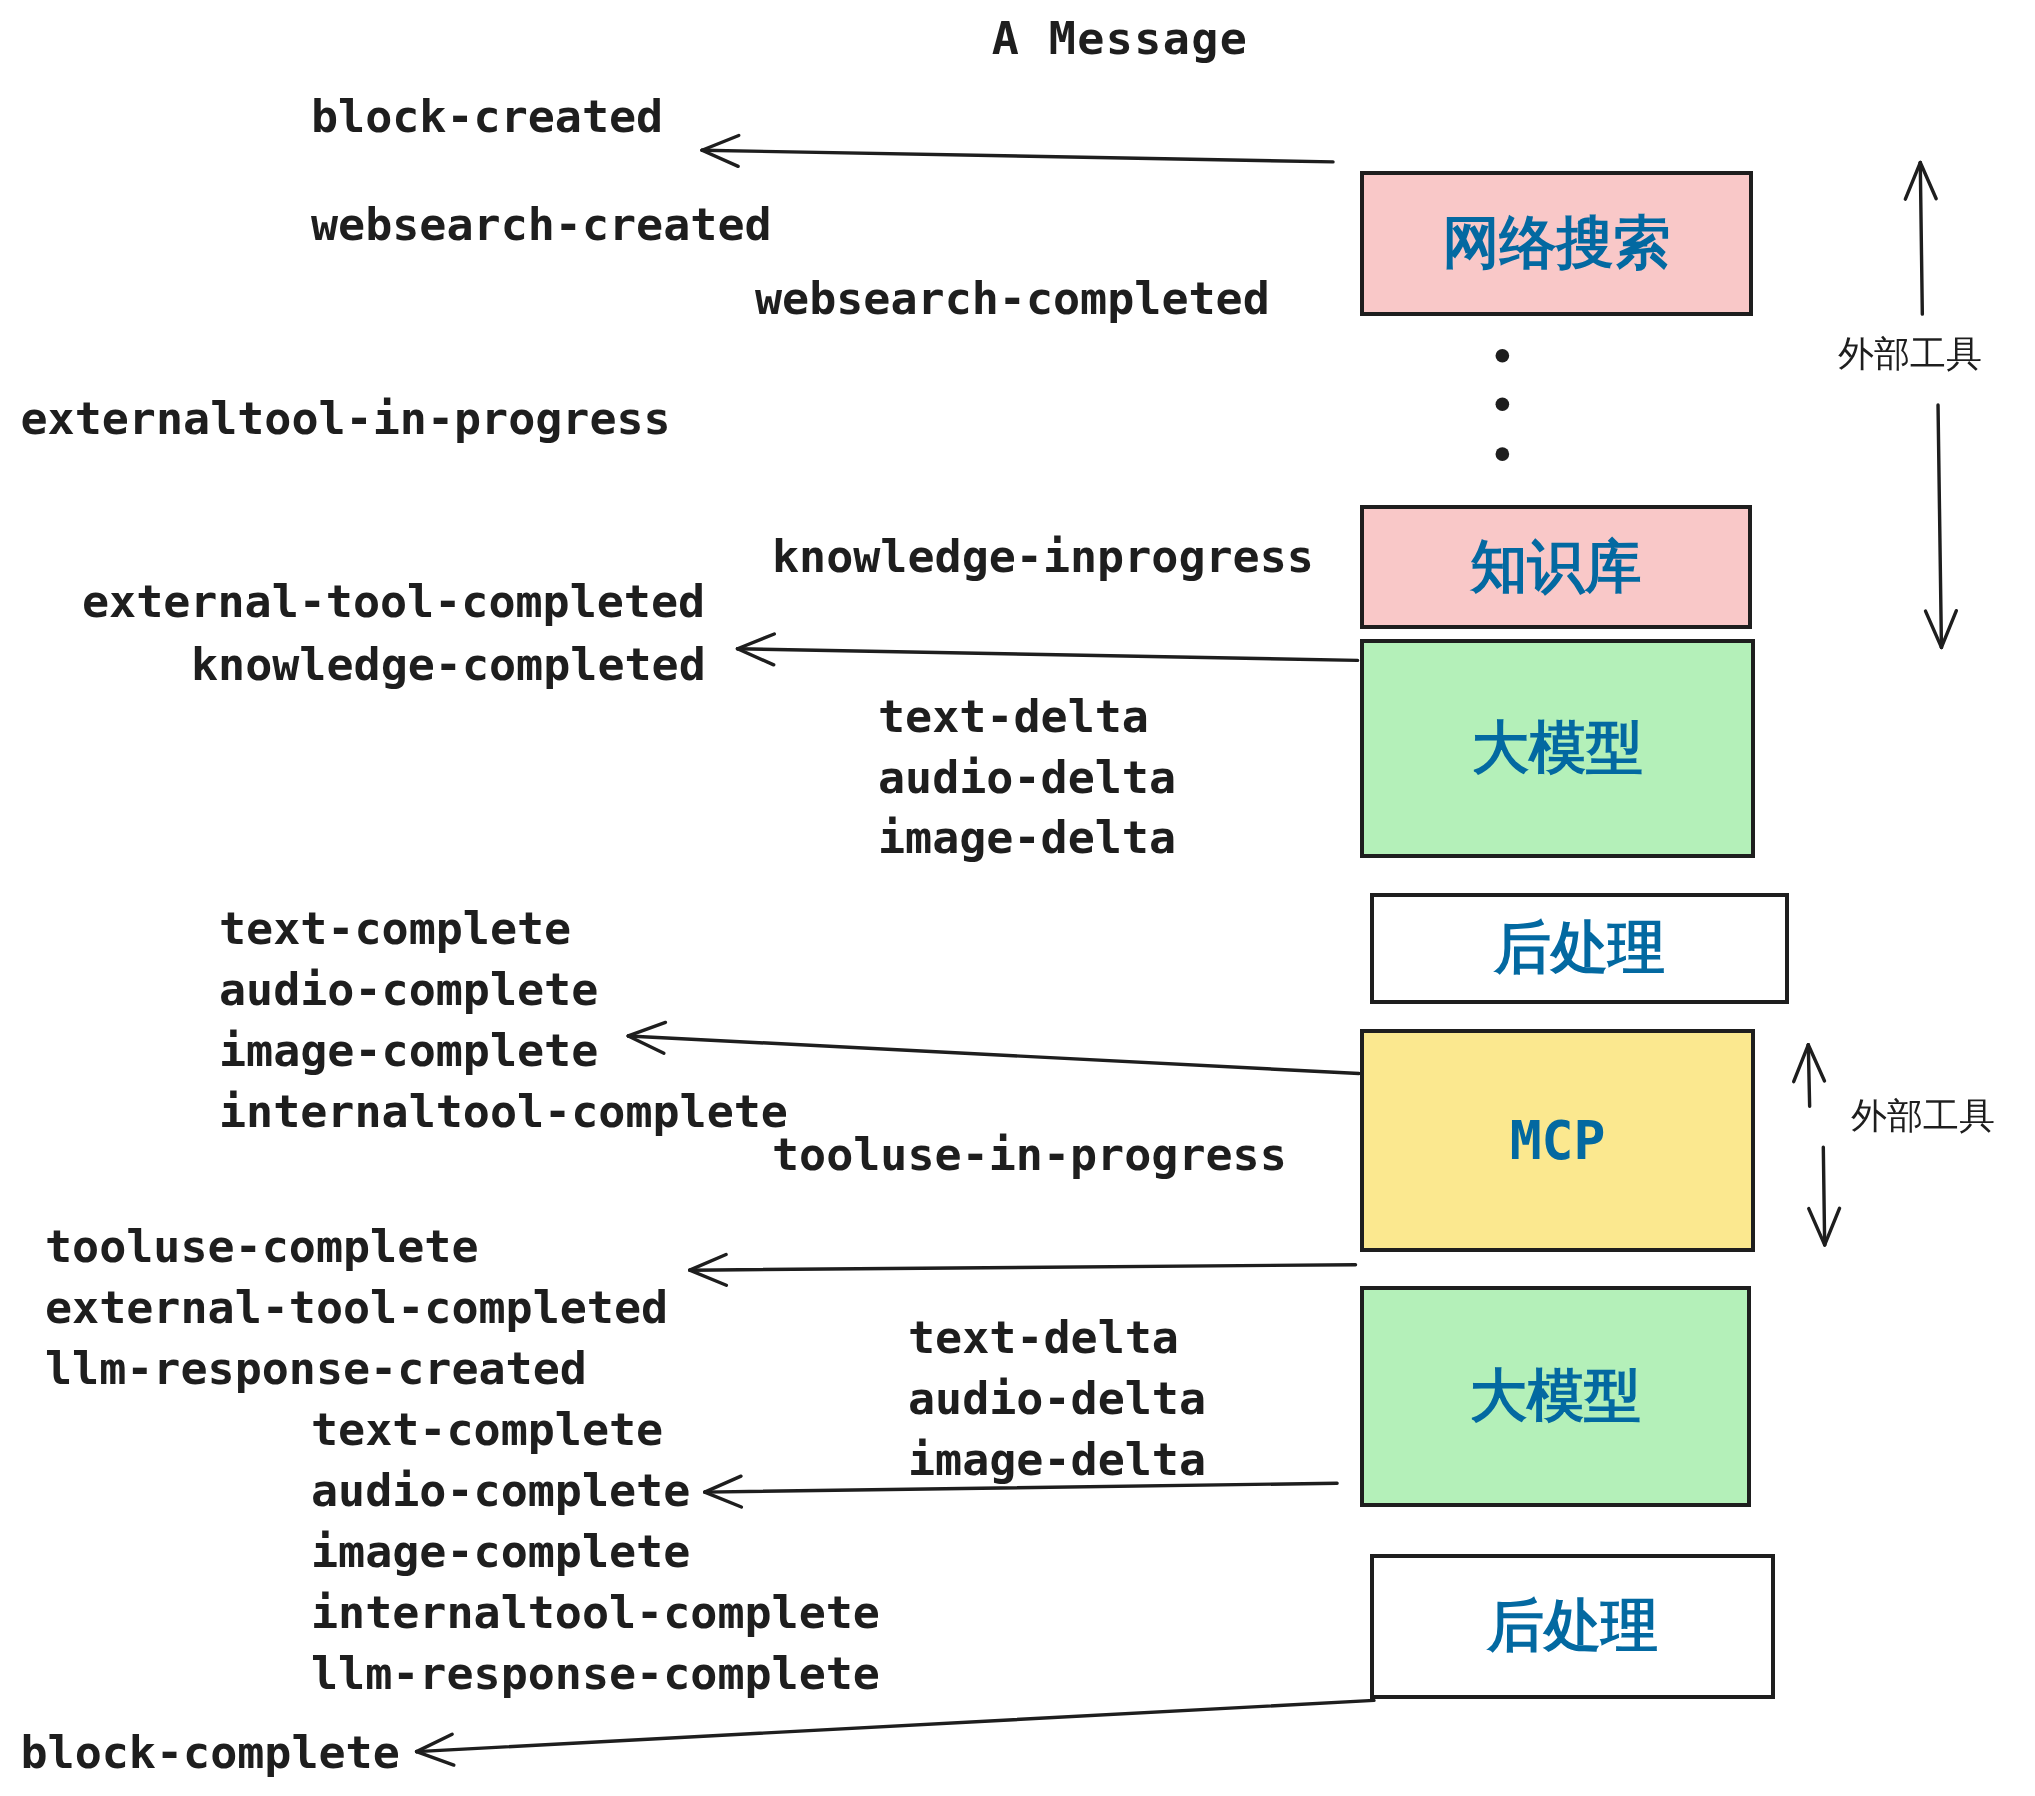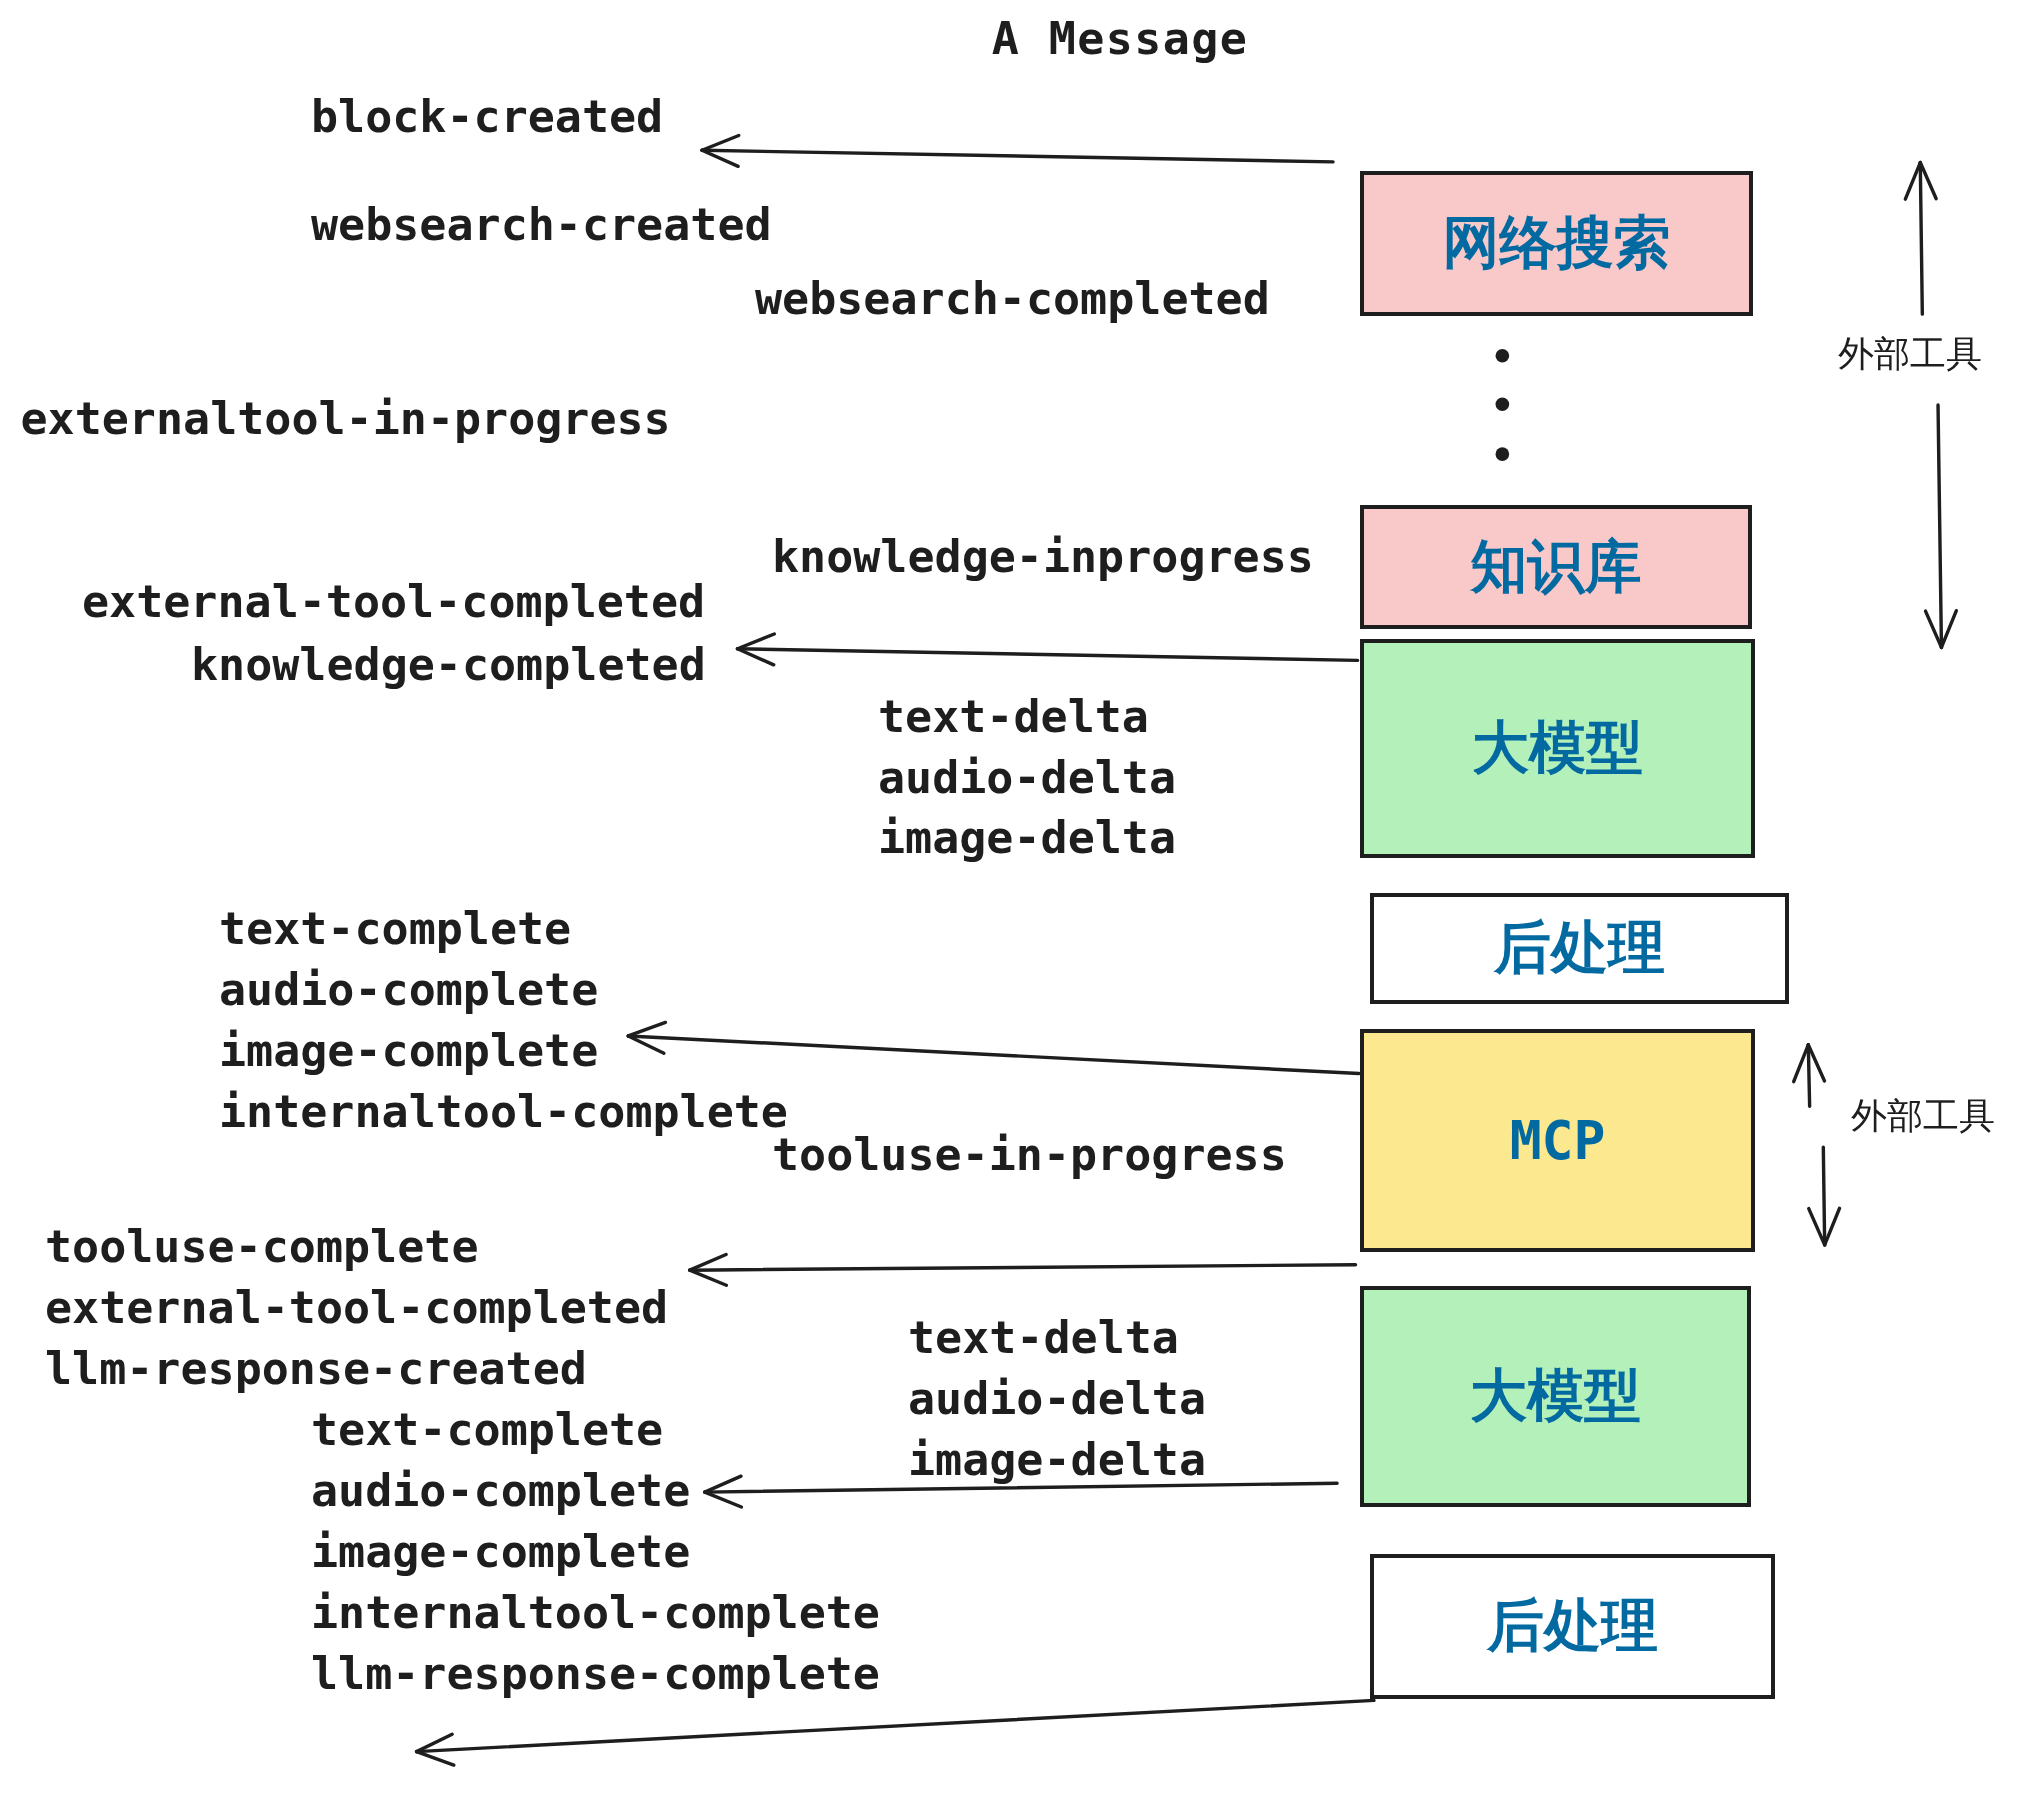--- a/index.html
+++ b/index.html
@@ -121,16 +121,17 @@
     <div class="event-label" style="left: 45px; top: 1307px;">external-tool-completed</div>
     <div class="event-label" style="left: 45px; top: 1368px;">llm-response-created</div>
     <div class="event-label" style="left: 908px; top: 1337px;">text-delta</div>
     <div class="event-label" style="left: 908px; top: 1398px;">audio-delta</div>
     <div class="event-label" style="left: 908px; top: 1459px;">image-delta</div>
     <div class="event-label" style="left: 311px; top: 1429px;">text-complete</div>
     <div class="event-label" style="left: 311px; top: 1490px;">audio-complete</div>
     <div class="event-label" style="left: 311px; top: 1551px;">image-complete</div>
     <div class="event-label" style="left: 311px; top: 1612px;">internaltool-complete</div>
     <div class="event-label" style="left: 311px; top: 1673px;">llm-response-complete</div>
+    <div class="event-label" style="left: 20.5px; top: 1752px;">block-complete</div>
     <div class="side-label" style="left: 1910px; top: 354px;">外部工具</div>
     <div class="side-label" style="left: 1923px; top: 1116px;">外部工具</div>
   </div>
 
 
 </body></html>

